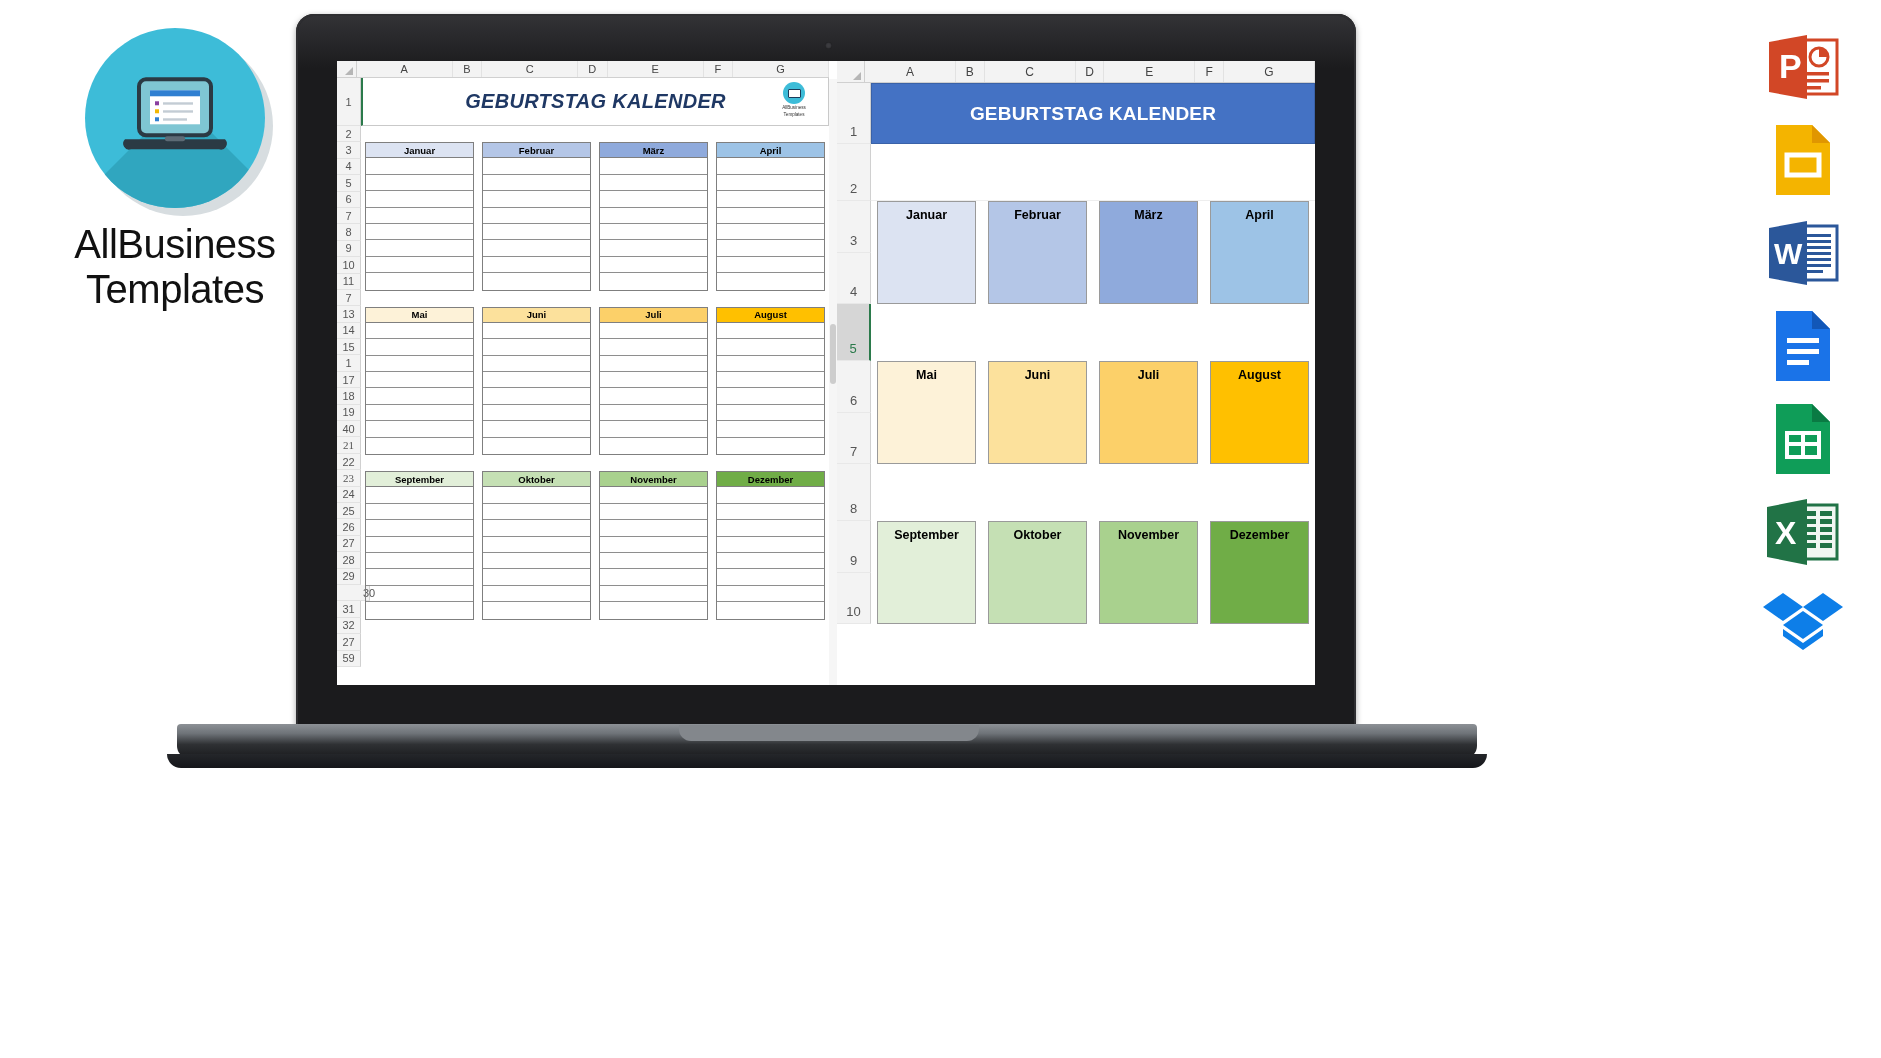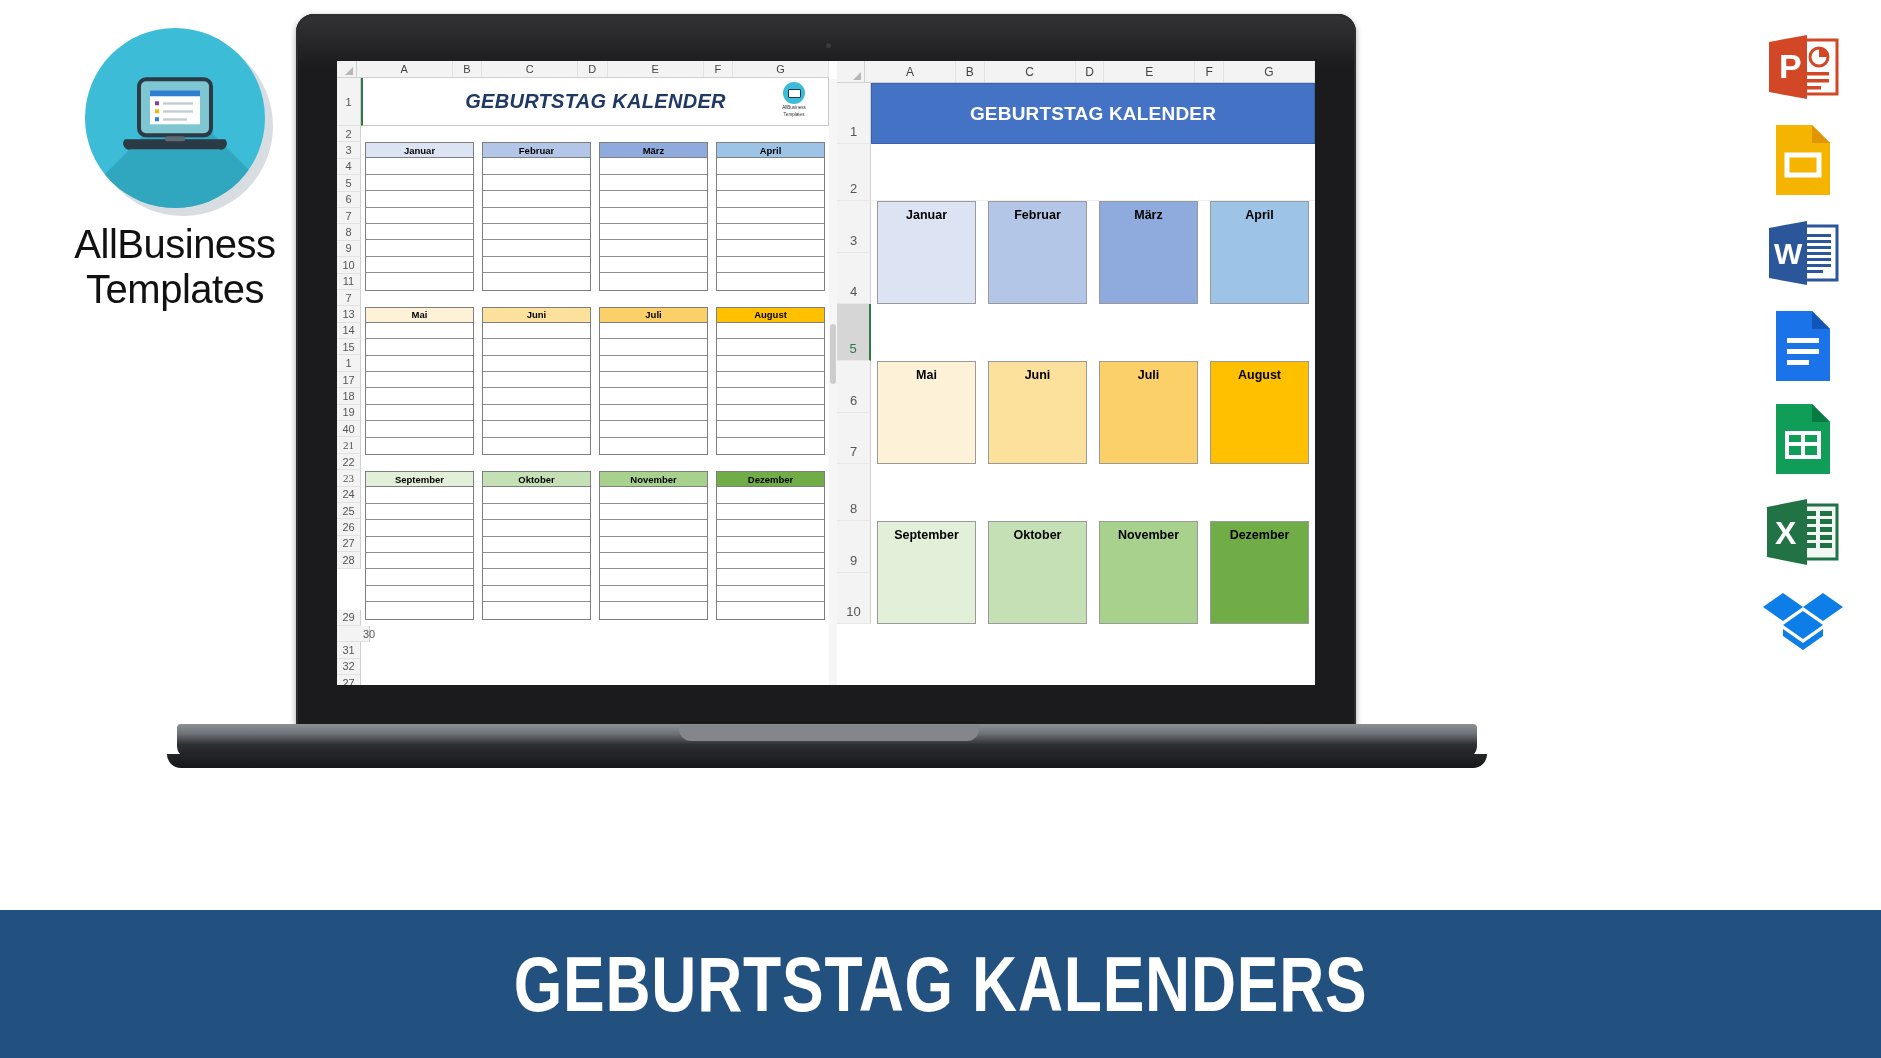--- a/index.html
+++ b/index.html
@@ -180,21 +180,21 @@
                 <div class="rowhdr-cell" style="height: 16.4px;">19</div>
                 <div class="rowhdr-cell" style="height: 16.4px;">40</div>
                 <div class="rowhdr-cell" style="height: 16.4px; font-family: Liberation Serif, serif;">21</div>
                 <div class="rowhdr-cell" style="height: 16.4px;">22</div>
                 <div class="rowhdr-cell" style="height: 16.4px; font-family: Liberation Serif, serif;">23</div>
                 <div class="rowhdr-cell" style="height: 16.4px;">24</div>
                 <div class="rowhdr-cell" style="height: 16.4px;">25</div>
                 <div class="rowhdr-cell" style="height: 16.4px;">26</div>
                 <div class="rowhdr-cell" style="height: 16.4px;">27</div>
                 <div class="rowhdr-cell" style="height: 16.4px;">28</div>
-                <div class="rowhdr-cell" style="height: 16.4px; margin-top: 41px;">29</div>
+                <div class="rowhdr-cell" style="height: 16.4px;">29</div>
                 <div class="rowhdr-cell" style="height: 16.4px; padding-left: 32px;">30</div>
                 <div class="rowhdr-cell" style="height: 16.4px;">31</div>
                 <div class="rowhdr-cell" style="height: 16.4px;">32</div>
                 <div class="rowhdr-cell" style="height: 16.4px;">27</div>
                 <div class="rowhdr-cell" style="height: 16.4px;">59</div>
               </div>
             <div class="grid">
               <div class="a-title">
                 <span>GEBURTSTAG KALENDER</span>
                 <div class="a-logo">
@@ -554,17 +554,14 @@
         <g fill="#0d7ee8">
           <path d="M21 4 L41 18 L21 32 L1 18 z"></path>
           <path d="M61 4 L81 18 L61 32 L41 18 z"></path>
           <path d="M21 36 L41 22 L61 36 L41 50 z"></path>
           <path d="M41 54 L61 40 L61 47 L41 61 L21 47 L21 40 z"></path>
         </g>
       </svg>
     </div>
   </div>
 
-  <div class="banner">
-    <span>GEBURTSTAG KALENDERS</span>
-  </div>
 
 </div>
 
 </body></html>

